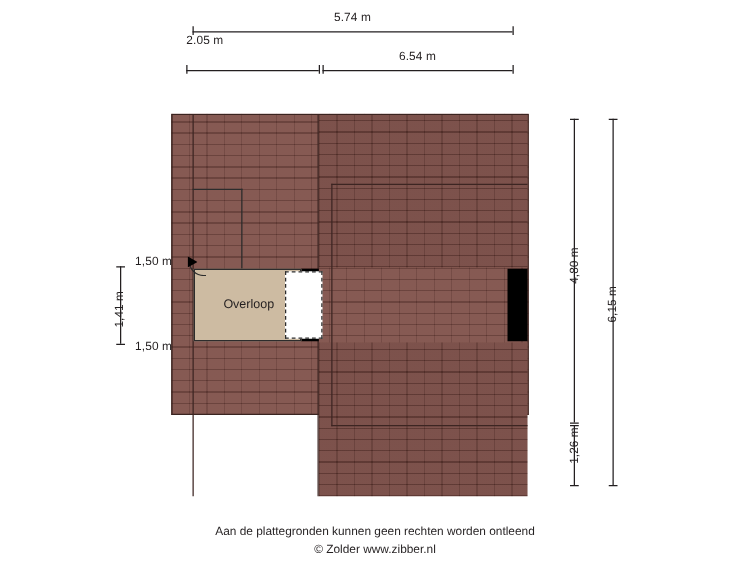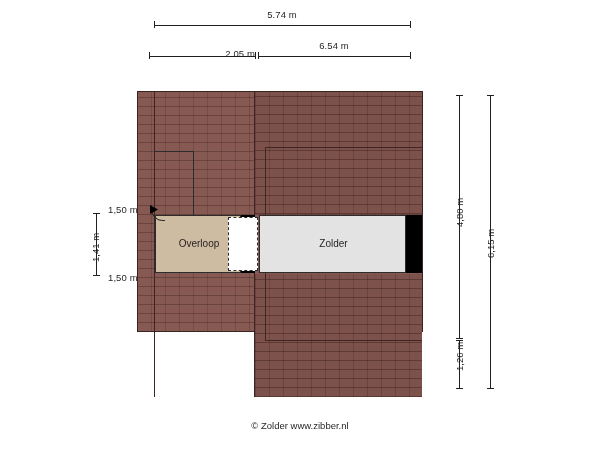--- a/index.html
+++ b/index.html
@@ -197,21 +197,21 @@
 <div id="root">
 
   <div class="dim-line-h" style="left:154px; top:25px; width:256px;"></div>
   <div class="tick-v" style="left:154px; top:21px;"></div>
   <div class="tick-v" style="left:410px; top:21px;"></div>
   <div class="dim-label" style="left:0; top:9px; width:564px; text-align:center;">5.74 m</div>
 
   <div class="dim-line-h" style="left:149px; top:56px; width:106px;"></div>
   <div class="tick-v" style="left:149px; top:52px;"></div>
   <div class="tick-v" style="left:255px; top:52px;"></div>
-  <div class="dim-label" style="left:149px; top:48px; width:106px; text-align:right;">2.05 m</div>
+  <div class="dim-label" style="left:149px; top:27px; width:106px; text-align:left;">2.05 m</div>
 
   <div class="dim-line-h" style="left:258px; top:56px; width:152px;"></div>
   <div class="tick-v" style="left:258px; top:52px;"></div>
   <div class="tick-v" style="left:410px; top:52px;"></div>
   <div class="dim-label" style="left:258px; top:40px; width:152px; text-align:center;">6.54 m</div>
 
   <div class="dim-line-v" style="left:96px; top:213px; width:1px; height:62px;"></div>
   <div class="tick-h" style="left:93px; top:213px;"></div>
   <div class="tick-h" style="left:93px; top:275px;"></div>
   <div class="vlabel" style="left:90px; top:262px;">1,41 m</div>
@@ -248,28 +248,26 @@
     <div class="thin-line" style="left:17px; top:60px; width:40px; height:1px;"></div>
     <div class="thin-line" style="left:56px; top:60px; width:1px; height:64px;"></div>
 
     <div class="wall" style="left:104px; top:124px; width:14px; height:58px;"></div>
     <div class="wall" style="left:269px; top:124px; width:16px; height:58px;"></div>
 
     <div class="room" id="room-overloop">
       <div class="room-label" style="left:0; top:22px; width:86px;">Overloop</div>
     </div>
 
-    <div class="room" id="room-zolder">
-      <div class="room-label" style="left:0; top:22px; width:147px;">Zolder</div>
-    </div>
 
     <div id="stair-opening"></div>
 
     <div id="door-swing"></div>
     <div id="door-marker"></div>
 
   </div>
 
   <div id="footer">
+    <div>Aan de plattegronden kunnen geen rechten worden ontleend</div>
     <div>© Zolder www.zibber.nl</div>
   </div>
 
 </div>
 
 </body></html>

